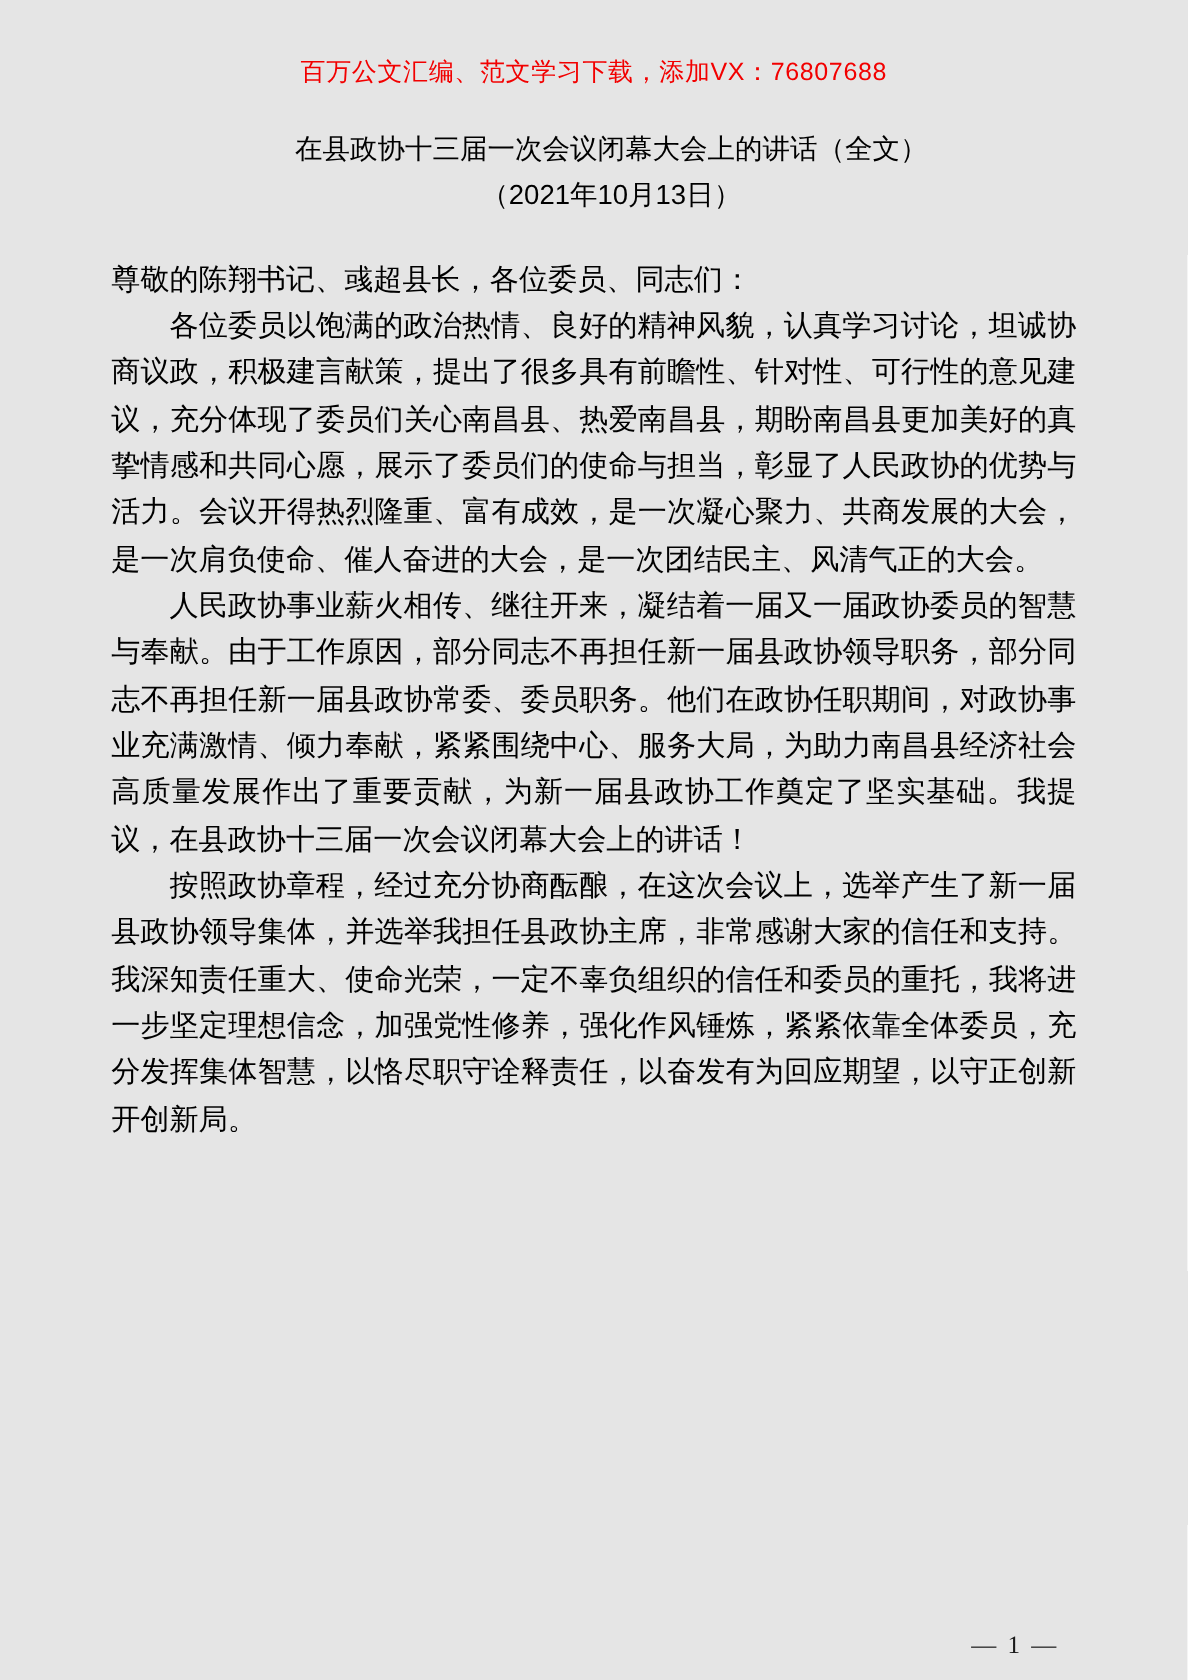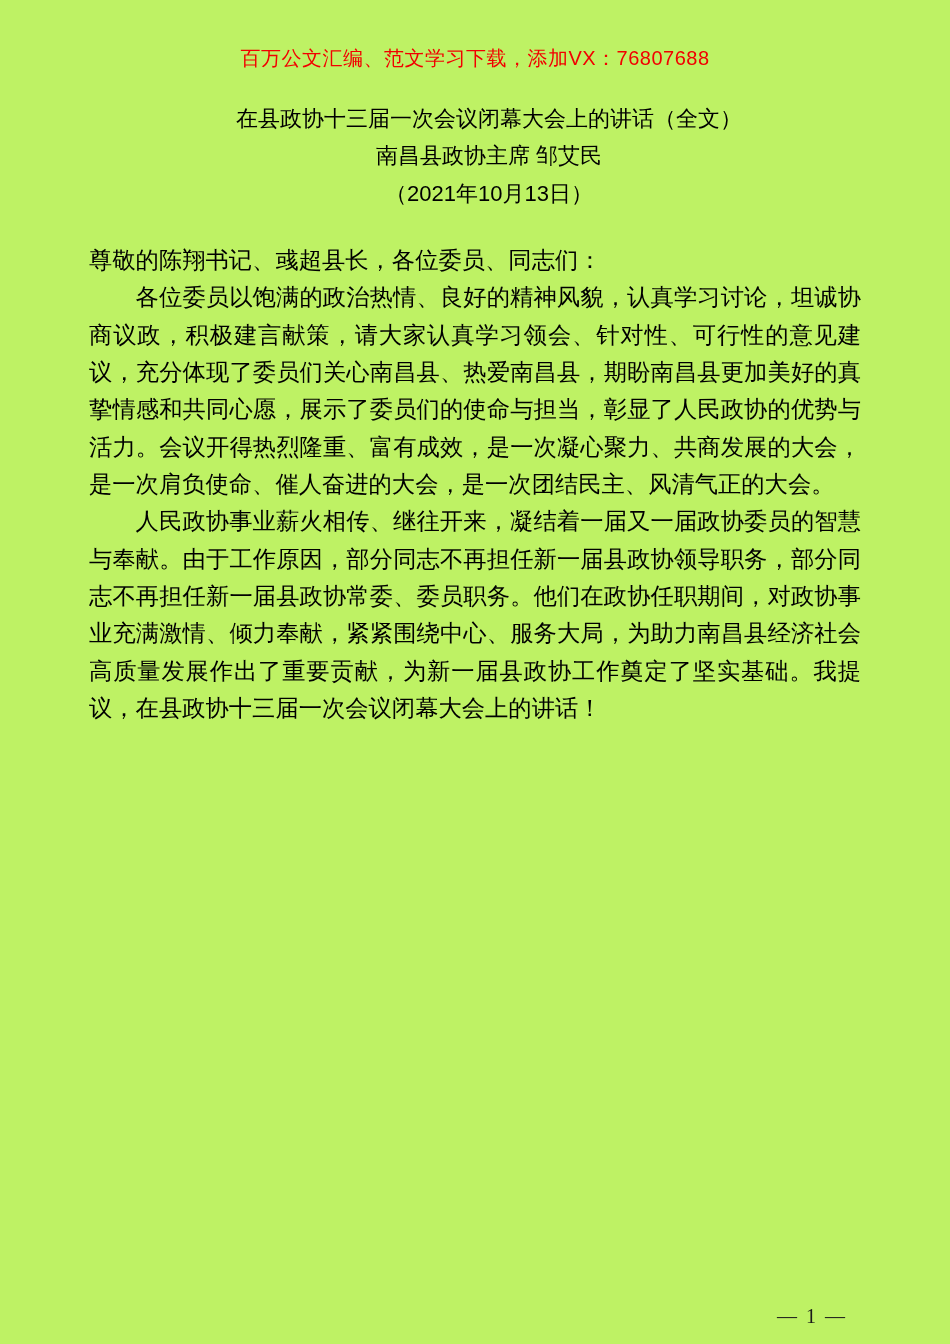--- a/index.html
+++ b/index.html
@@ -1,21 +1,21 @@
 <!DOCTYPE html>
 <html><head>
 <meta charset="utf-8">
 <style>
   html, body { margin: 0; padding: 0; background: #ffffff; }
   .page {
     position: relative;
     width: 950px;
     height: 1344px;
     margin: 0 auto;
-    background: #bef264;
+    background: #e5e5e5;
     color: #000000;
     font-family: "Liberation Sans", sans-serif;
     overflow: hidden;
   }
   .notice {
     margin-top: 44px;
     text-align: center;
     color: #f20000;
     font-size: 20px;
     line-height: 28px;
@@ -50,25 +50,25 @@
 </style>
 </head>
 <body>
 
 <div class="page">
 
   <div class="notice">百万公文汇编、范文学习下载，添加VX：76807688</div>
 
   <div class="headings">
     <div>在县政协十三届一次会议闭幕大会上的讲话（全文）</div>
-    <div>南昌县政协主席 邹艾民</div>
     <div>（2021年10月13日）</div>
   </div>
 
   <div class="doc-body">
     <p class="salutation">尊敬的陈翔书记、彧超县长，各位委员、同志们：</p>
-    <p>各位委员以饱满的政治热情、良好的精神风貌，认真学习讨论，坦诚协商议政，积极建言献策，请大家认真学习领会、针对性、可行性的意见建议，充分体现了委员们关心南昌县、热爱南昌县，期盼南昌县更加美好的真挚情感和共同心愿，展示了委员们的使命与担当，彰显了人民政协的优势与活力。会议开得热烈隆重、富有成效，是一次凝心聚力、共商发展的大会，是一次肩负使命、催人奋进的大会，是一次团结民主、风清气正的大会。</p>
+    <p>各位委员以饱满的政治热情、良好的精神风貌，认真学习讨论，坦诚协商议政，积极建言献策，提出了很多具有前瞻性、针对性、可行性的意见建议，充分体现了委员们关心南昌县、热爱南昌县，期盼南昌县更加美好的真挚情感和共同心愿，展示了委员们的使命与担当，彰显了人民政协的优势与活力。会议开得热烈隆重、富有成效，是一次凝心聚力、共商发展的大会，是一次肩负使命、催人奋进的大会，是一次团结民主、风清气正的大会。</p>
     <p>人民政协事业薪火相传、继往开来，凝结着一届又一届政协委员的智慧与奉献。由于工作原因，部分同志不再担任新一届县政协领导职务，部分同志不再担任新一届县政协常委、委员职务。他们在政协任职期间，对政协事业充满激情、倾力奉献，紧紧围绕中心、服务大局，为助力南昌县经济社会高质量发展作出了重要贡献，为新一届县政协工作奠定了坚实基础。我提议，在县政协十三届一次会议闭幕大会上的讲话！</p>
+    <p>按照政协章程，经过充分协商酝酿，在这次会议上，选举产生了新一届县政协领导集体，并选举我担任县政协主席，非常感谢大家的信任和支持。我深知责任重大、使命光荣，一定不辜负组织的信任和委员的重托，我将进一步坚定理想信念，加强党性修养，强化作风锤炼，紧紧依靠全体委员，充分发挥集体智慧，以恪尽职守诠释责任，以奋发有为回应期望，以守正创新开创新局。</p>
   </div>
 
   <div class="page-footer">— 1 —</div>
 
 </div>
 
 </body></html>

